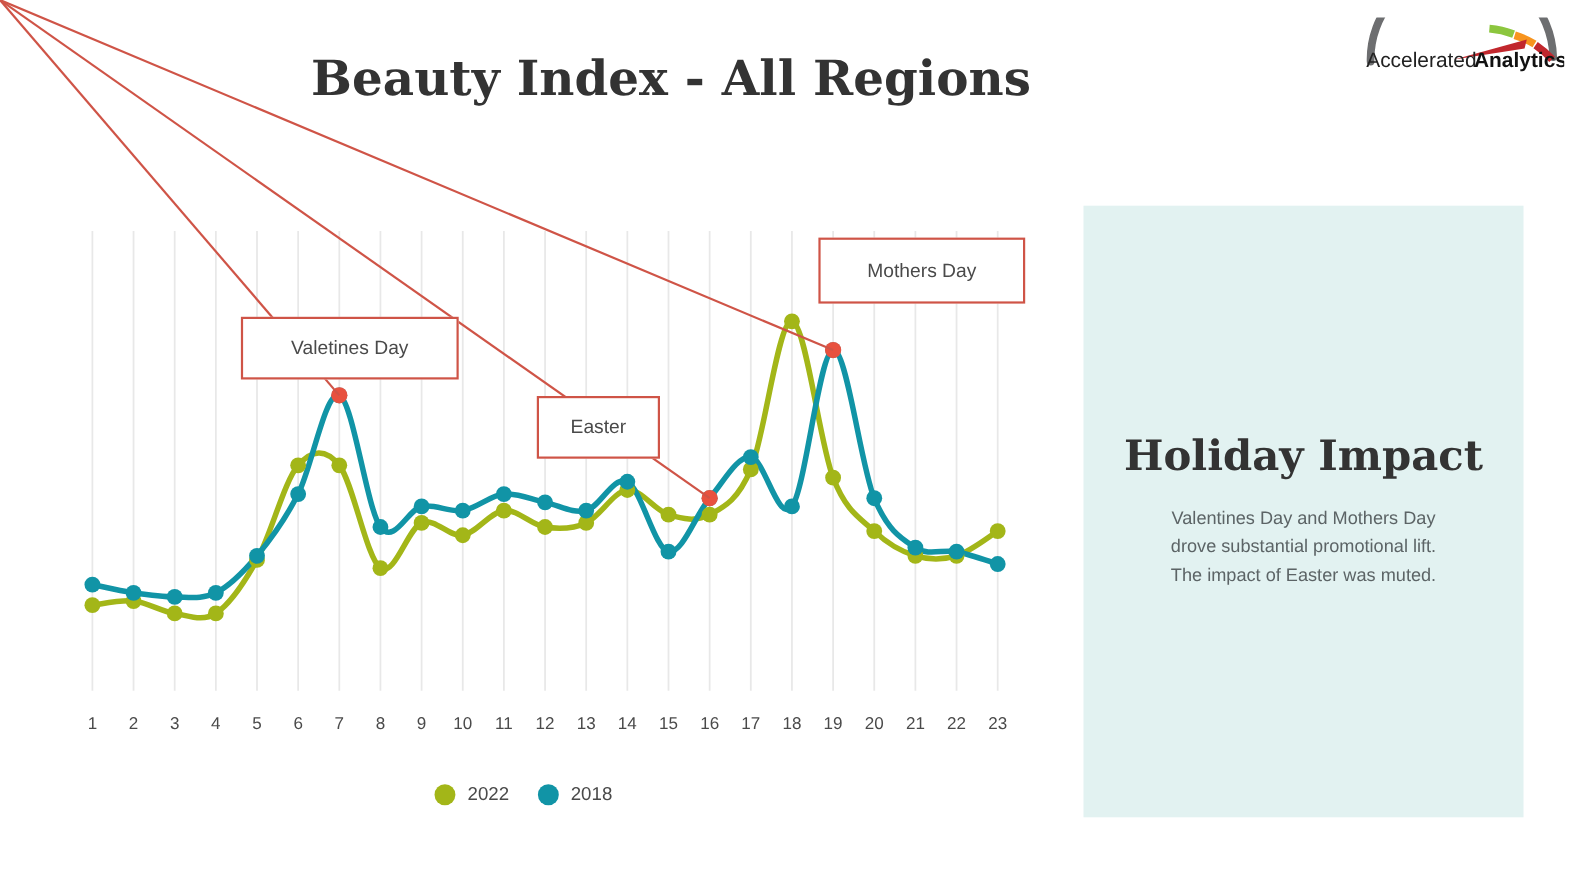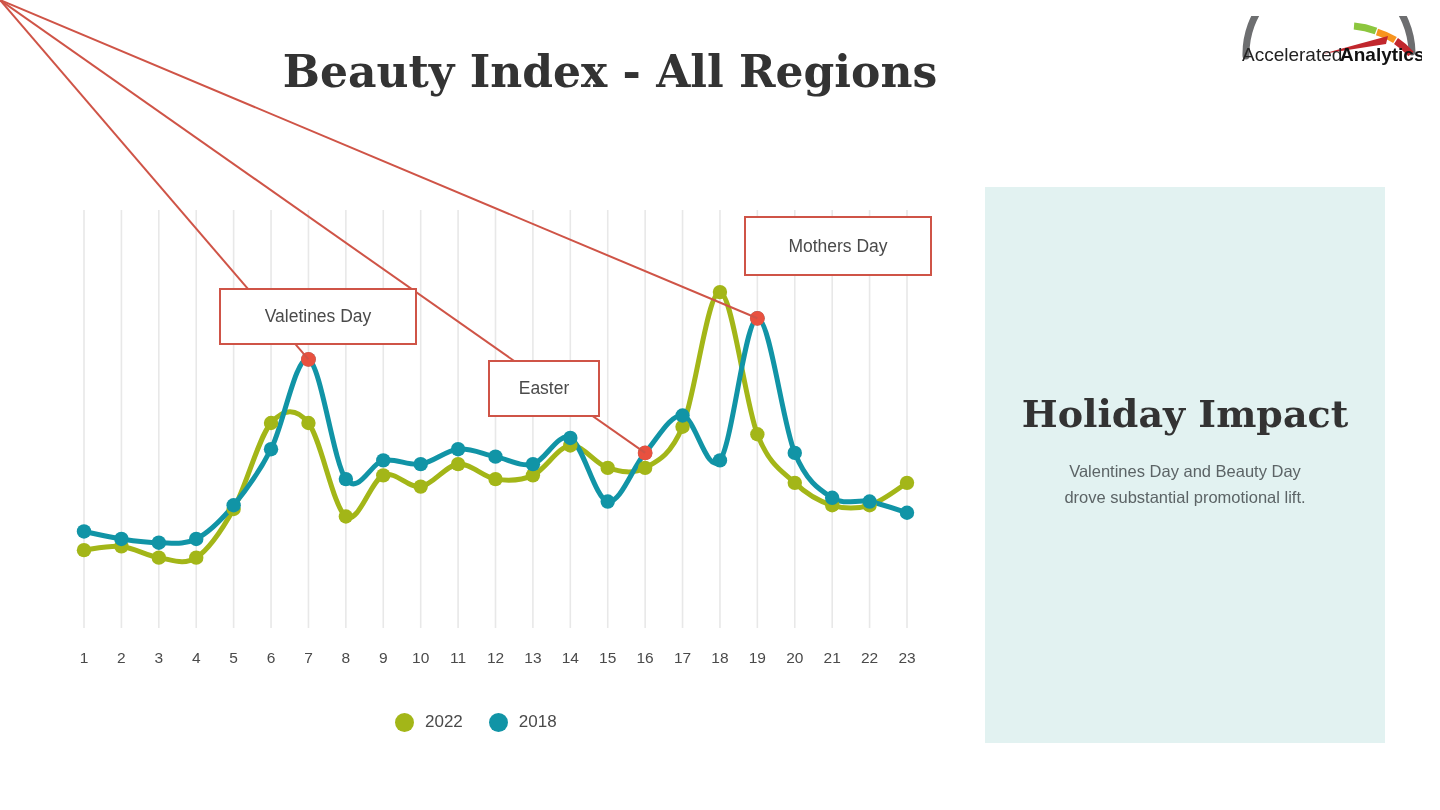--- a/index.html
+++ b/index.html
@@ -85,22 +85,23 @@
       <text x="6" y="45" font-family="Liberation Sans, sans-serif" font-size="19" fill="#222222">Accelerated</text>
       <text x="104" y="45" font-family="Liberation Sans, sans-serif" font-size="19" font-weight="bold" fill="#111111">Analytics</text>
     </svg>
   </div>
 
   <div id="page-title">Beauty Index - All Regions</div>
 
   <div id="info-panel">
     <div id="info-title">Holiday Impact</div>
     <div id="info-body">
-      <div>Valentines Day and Beauty Day</div>
+      <div>Valentines Day and Mothers Day</div>
       <div>drove substantial promotional lift.</div>
+      <div>The impact of Easter was muted.</div>
     </div>
   </div>
 
   <div id="chart">
     <svg id="chart-svg" width="910" height="580" viewBox="0 0 910 580" xmlns="http://www.w3.org/2000/svg">
       <g id="gridlines">
           <line x1="44" y1="30" x2="44" y2="448" stroke="#e8e8e8" stroke-width="1.6"></line>
           <line x1="81.4090909090909" y1="30" x2="81.4090909090909" y2="448" stroke="#e8e8e8" stroke-width="1.6"></line>
           <line x1="118.81818181818181" y1="30" x2="118.81818181818181" y2="448" stroke="#e8e8e8" stroke-width="1.6"></line>
           <line x1="156.22727272727272" y1="30" x2="156.22727272727272" y2="448" stroke="#e8e8e8" stroke-width="1.6"></line>

